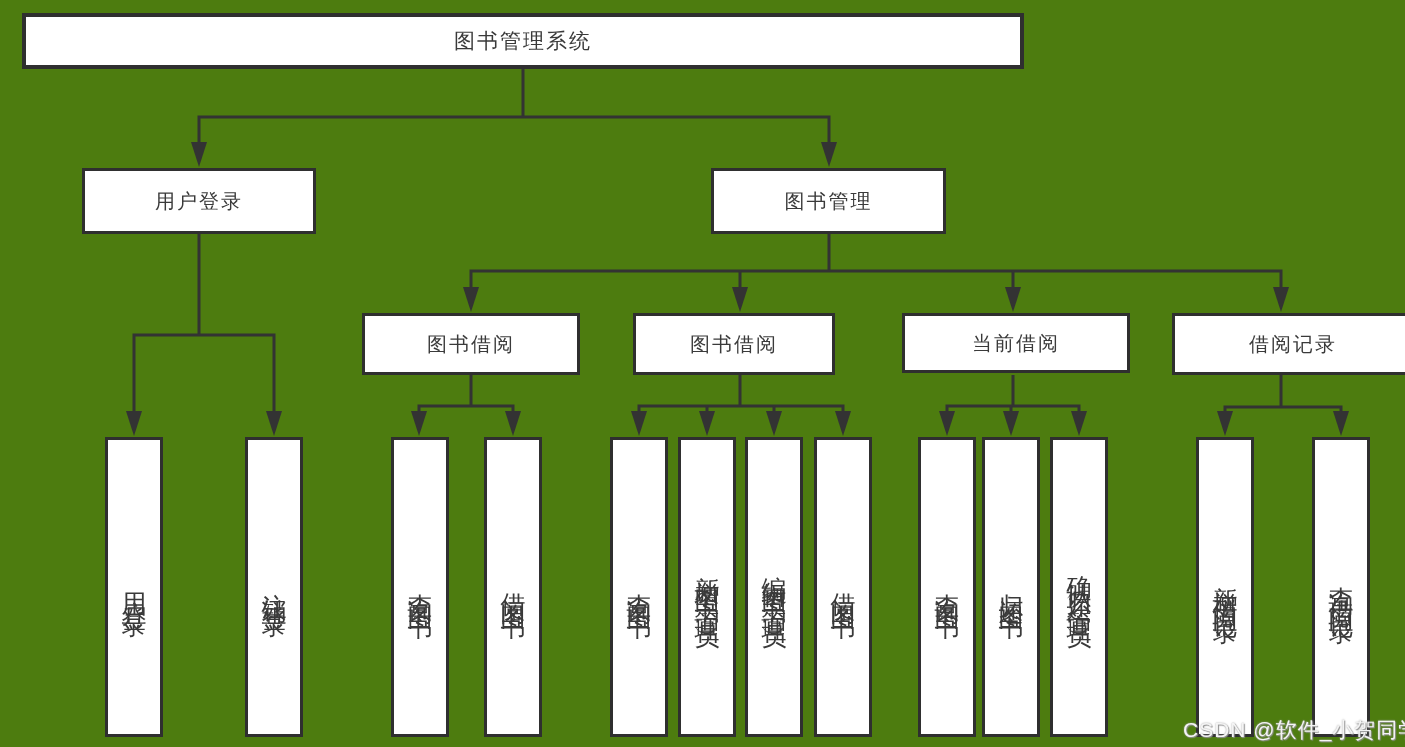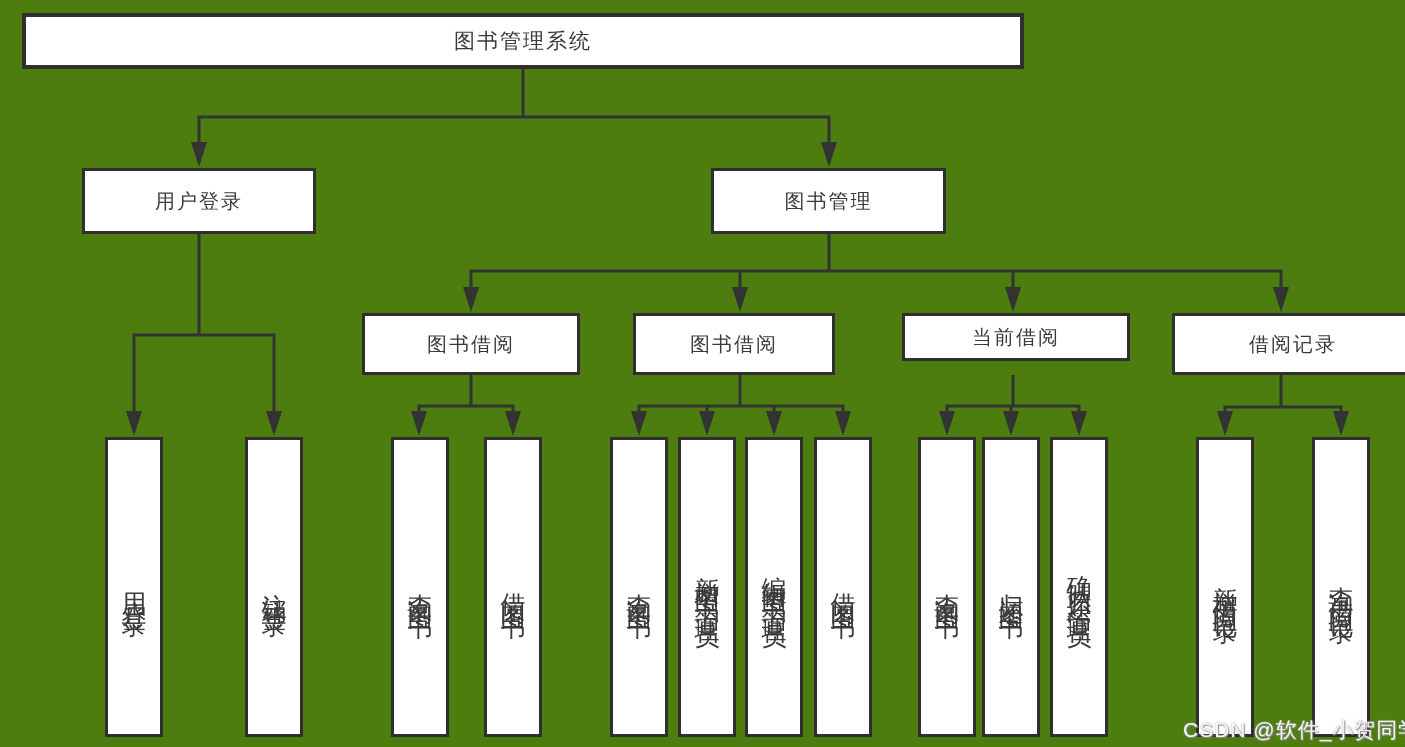--- a/index.html
+++ b/index.html
@@ -124,21 +124,21 @@
     <polygon points="1333,411 1349,411 1341,436"></polygon>
   </svg>
 
   <div class="node hbox root" style="left:22px; top:13px; width:1002px; height:56px;">图书管理系统</div>
 
   <div class="node hbox" style="left:82px; top:168px; width:234px; height:66px;">用户登录</div>
   <div class="node hbox" style="left:711px; top:168px; width:235px; height:66px;">图书管理</div>
 
   <div class="node hbox" style="left:362px; top:313px; width:218px; height:62px;">图书借阅</div>
   <div class="node hbox" style="left:633px; top:313px; width:202px; height:62px;text-align:right;">图书借阅</div>
-  <div class="node hbox" style="left:902px; top:313px; width:228px; height:48px;">当前借阅</div>
+  <div class="node hbox" style="left:902px; top:313px; width:228px; height:60px;">当前借阅</div>
   <div class="node hbox" style="left:1172px; top:313px; width:242px; height:62px;">借阅记录</div>
 
   <div class="node vbox" style="left:105px; top:437px; width:58px; height:300px;">用户登录</div>
   <div class="node vbox" style="left:245px; top:437px; width:58px; height:300px;">注销登录</div>
 
   <div class="node vbox" style="left:391px; top:437px; width:58px; height:300px;">查询图书</div>
   <div class="node vbox" style="left:484px; top:437px; width:58px; height:300px;">借阅图书</div>
 
   <div class="node vbox" style="left:610px; top:437px; width:58px; height:300px;">查询图书</div>
   <div class="node vbox" style="left:678px; top:437px; width:58px; height:300px;">新增图书（管理员）</div>

